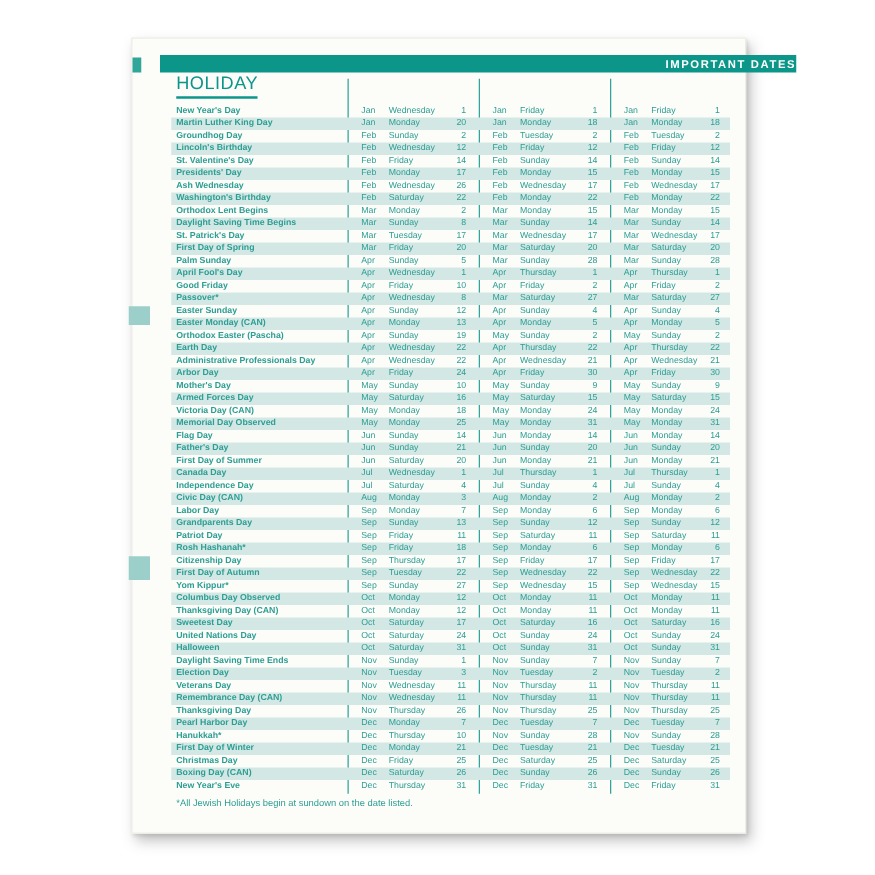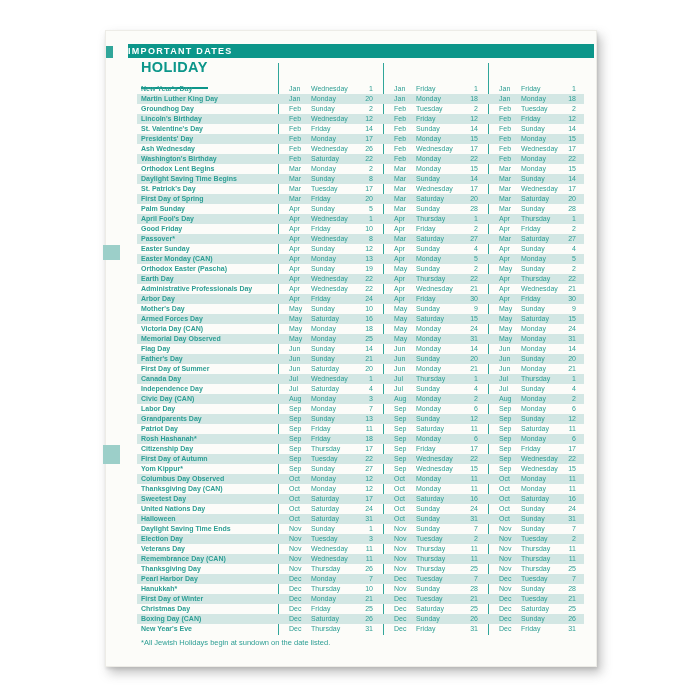--- a/index.html
+++ b/index.html
@@ -17,36 +17,36 @@
   }
   .page{
     position:absolute;left:105px;top:30px;width:492px;height:637px;
     background:var(--pageBg);
     border:1px solid #edecе7;
     border:1px solid #edece7;
     box-sizing:border-box;
     box-shadow: 4px 6px 10px rgba(120,120,120,.45), 1px 2px 3px rgba(0,0,0,.12);
   }
   .banner{
-    position:absolute;left:22px;top:13px;width:466px;height:14px;
+    position:absolute;left:22px;top:13px;width:509px;height:14px;
     background:var(--teal);
     color:#ffffff;font-size:9px;font-weight:bold;letter-spacing:1.3px;
-    text-align:left;line-height:15px;
+    text-align:right;line-height:15px;
   }
   .edge-tab-top{
     position:absolute;left:0;top:15px;width:7px;height:12px;
     background:var(--teal);opacity:.85;
   }
   .side-tab{position:absolute;left:-3px;width:17px;background:var(--tabLight);}
   .side-tab-1{top:214px;height:15px;}
   .side-tab-2{top:414px;height:19px;}
   .heading{
     position:absolute;left:35px;top:28px;margin:0;
-    font-size:14.5px;font-weight:bold;color:var(--teal);letter-spacing:.4px;
-    border-bottom:2px solid var(--teal);padding-bottom:12px;
+    font-size:14.5px;font-weight:normal;color:var(--teal);letter-spacing:.4px;
+    border-bottom:2px solid var(--teal);padding-bottom:2px;
     display:inline-block;
     text-align:center;
   }
   .divider{
     position:absolute;top:32px;height:572px;width:1px;
     background:var(--teal);opacity:.85;
   }
   .divider.d1{left:172px;}
   .divider.d2{left:277px;}
   .divider.d3{left:382px;}

